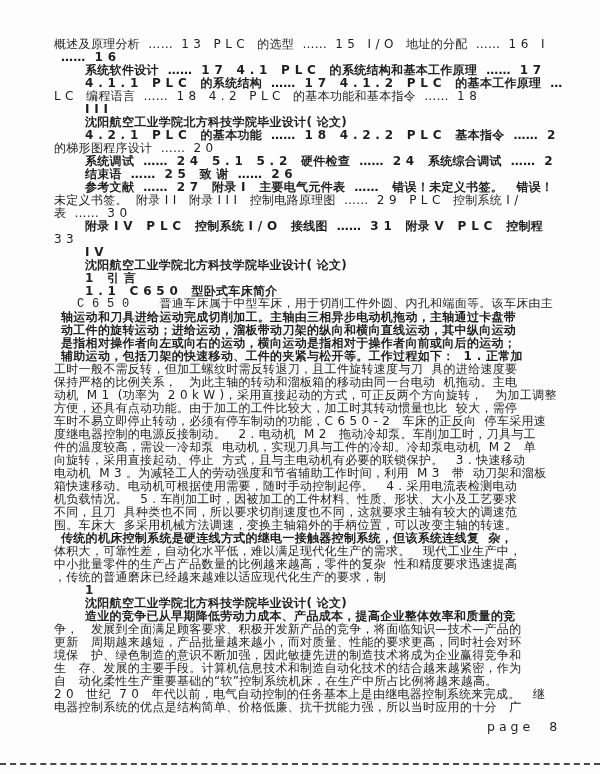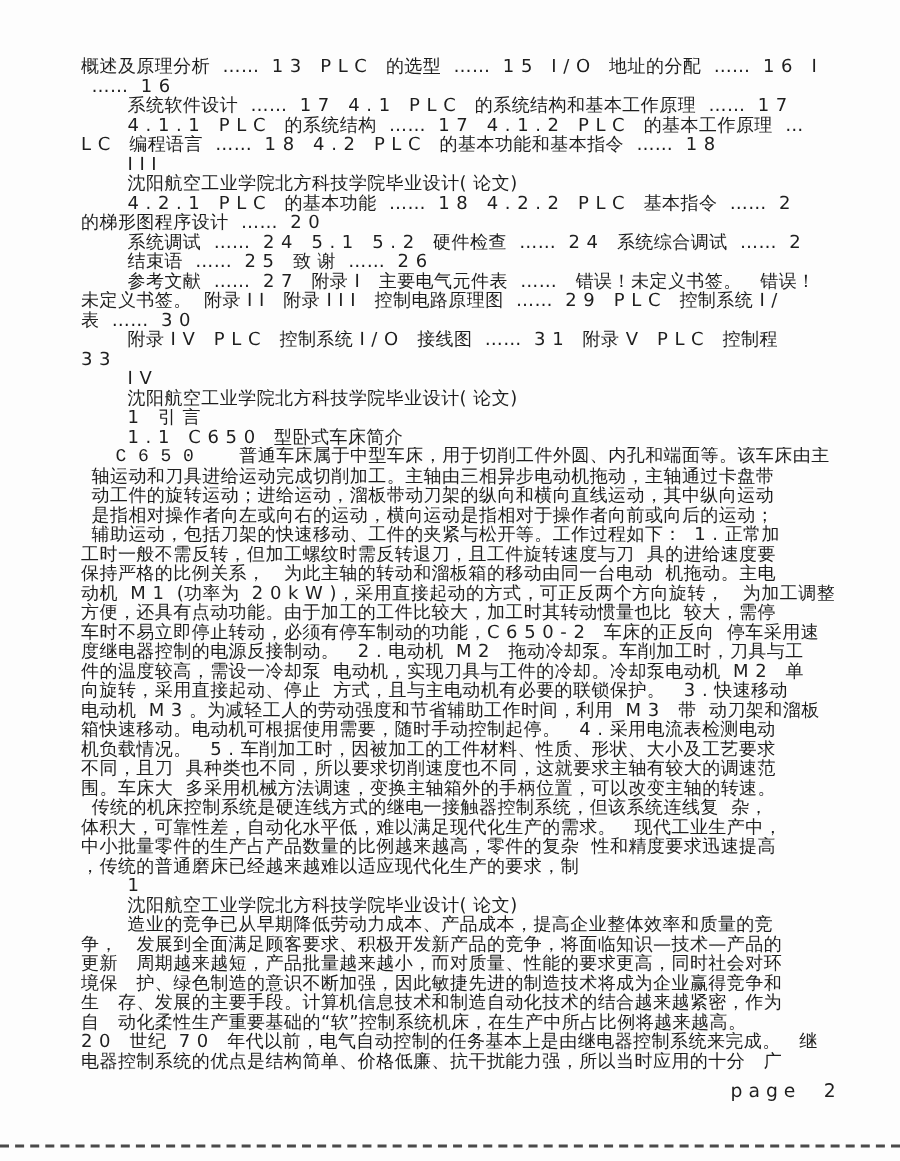--- a/index.html
+++ b/index.html
@@ -24,23 +24,23 @@
     font-size: 12px;
     line-height: 13px;
     letter-spacing: 0.3px;
     white-space: pre;
     overflow: hidden;
   }
   .line {
     height: 13px;
     overflow: hidden;
   }
-  .ind-1 { padding-left: 7px; }
+  .ind-1 { padding-left: 7px; font-weight: bold; }
   .ind-2 { padding-left: 23px; font-family: Liberation Mono, monospace; }
-  .ind-3 { padding-left: 31px; }
+  .ind-3 { padding-left: 31px; font-weight: bold; }
   .footer {
     position: absolute;
     top: 719px;
     left: 487px;
     font-size: 12.5px;
     letter-spacing: 4px;
     word-spacing: 7px;
     color: #1e1e1e;
   }
   .divider {
@@ -50,15 +50,15 @@
     width: 600px;
     height: 0;
     border-top: 2px dashed #4a4a4a;
   }
 </style>
 </head>
 <body>
 
 <div class="page">
   <div class="doc" id="doc-text"><div class="line ind-0">概述及原理分析  ……  1 3   P L C   的选型  ……  1 5   I / O   地址的分配  ……  1 6   I</div><div class="line ind-1">……  1 6</div><div class="line ind-3">系统软件设计  ……  1 7   4 . 1   P L C   的系统结构和基本工作原理  ……  1 7</div><div class="line ind-3">4 . 1 . 1   P L C   的系统结构  ……  1 7   4 . 1 . 2   P L C   的基本工作原理  …</div><div class="line ind-0">L C   编程语言  ……  1 8   4 . 2   P L C   的基本功能和基本指令  ……  1 8</div><div class="line ind-3">I I I</div><div class="line ind-3">沈阳航空工业学院北方科技学院毕业设计( 论文)</div><div class="line ind-3">4 . 2 . 1   P L C   的基本功能  ……  1 8   4 . 2 . 2   P L C   基本指令  ……  2</div><div class="line ind-0">的梯形图程序设计  ……  2 0</div><div class="line ind-3">系统调试  ……  2 4   5 . 1   5 . 2   硬件检查  ……  2 4   系统综合调试  ……  2</div><div class="line ind-3">结束语  ……  2 5   致 谢  ……  2 6</div><div class="line ind-3">参考文献  ……  2 7   附录 I   主要电气元件表  ……   错误！未定义书签。   错误！</div><div class="line ind-0">未定义书签。  附录 I I   附录 I I I   控制电路原理图  ……  2 9   P L C   控制系统 I /</div><div class="line ind-0">表  ……  3 0</div><div class="line ind-3">附录 I V   P L C   控制系统 I / O   接线图  ……  3 1   附录 V   P L C   控制程</div><div class="line ind-0">3 3</div><div class="line ind-3">I V</div><div class="line ind-3">沈阳航空工业学院北方科技学院毕业设计( 论文)</div><div class="line ind-3">1   引 言</div><div class="line ind-3">1 . 1   C 6 5 0   型卧式车床简介</div><div class="line ind-2">C 6 5 0    普通车床属于中型车床，用于切削工件外圆、内孔和端面等。该车床由主</div><div class="line ind-1">轴运动和刀具进给运动完成切削加工。主轴由三相异步电动机拖动，主轴通过卡盘带</div><div class="line ind-1">动工件的旋转运动；进给运动，溜板带动刀架的纵向和横向直线运动，其中纵向运动</div><div class="line ind-1">是指相对操作者向左或向右的运动，横向运动是指相对于操作者向前或向后的运动；</div><div class="line ind-1">辅助运动，包括刀架的快速移动、工件的夹紧与松开等。工作过程如下：  1 . 正常加</div><div class="line ind-0">工时一般不需反转，但加工螺纹时需反转退刀，且工件旋转速度与刀  具的进给速度要</div><div class="line ind-0">保持严格的比例关系，   为此主轴的转动和溜板箱的移动由同一台电动  机拖动。主电</div><div class="line ind-0">动机  M 1  (功率为  2 0 k W )，采用直接起动的方式，可正反两个方向旋转，   为加工调整</div><div class="line ind-0">方便，还具有点动功能。由于加工的工件比较大，加工时其转动惯量也比  较大，需停</div><div class="line ind-0">车时不易立即停止转动，必须有停车制动的功能，C 6 5 0 - 2   车床的正反向  停车采用速</div><div class="line ind-0">度继电器控制的电源反接制动。   2 . 电动机  M 2   拖动冷却泵。车削加工时，刀具与工</div><div class="line ind-0">件的温度较高，需设一冷却泵  电动机，实现刀具与工件的冷却。冷却泵电动机  M 2   单</div><div class="line ind-0">向旋转，采用直接起动、停止  方式，且与主电动机有必要的联锁保护。   3 . 快速移动</div><div class="line ind-0">电动机  M 3 。为减轻工人的劳动强度和节省辅助工作时间，利用  M 3   带  动刀架和溜板</div><div class="line ind-0">箱快速移动。电动机可根据使用需要，随时手动控制起停。   4 . 采用电流表检测电动</div><div class="line ind-0">机负载情况。   5 . 车削加工时，因被加工的工件材料、性质、形状、大小及工艺要求</div><div class="line ind-0">不同，且刀  具种类也不同，所以要求切削速度也不同，这就要求主轴有较大的调速范</div><div class="line ind-0">围。车床大  多采用机械方法调速，变换主轴箱外的手柄位置，可以改变主轴的转速。</div><div class="line ind-1">传统的机床控制系统是硬连线方式的继电一接触器控制系统，但该系统连线复  杂，</div><div class="line ind-0">体积大，可靠性差，自动化水平低，难以满足现代化生产的需求。   现代工业生产中，</div><div class="line ind-0">中小批量零件的生产占产品数量的比例越来越高，零件的复杂  性和精度要求迅速提高</div><div class="line ind-0">，传统的普通磨床已经越来越难以适应现代化生产的要求，制</div><div class="line ind-3">1</div><div class="line ind-3">沈阳航空工业学院北方科技学院毕业设计( 论文)</div><div class="line ind-3">造业的竞争已从早期降低劳动力成本、产品成本，提高企业整体效率和质量的竞</div><div class="line ind-0">争，   发展到全面满足顾客要求、积极开发新产品的竞争，将面临知识—技术—产品的</div><div class="line ind-0">更新   周期越来越短，产品批量越来越小，而对质量、性能的要求更高，同时社会对环</div><div class="line ind-0">境保   护、绿色制造的意识不断加强，因此敏捷先进的制造技术将成为企业赢得竞争和</div><div class="line ind-0">生   存、发展的主要手段。计算机信息技术和制造自动化技术的结合越来越紧密，作为</div><div class="line ind-0">自   动化柔性生产重要基础的“软”控制系统机床，在生产中所占比例将越来越高。</div><div class="line ind-0">2 0   世纪  7 0   年代以前，电气自动控制的任务基本上是由继电器控制系统来完成。   继</div><div class="line ind-0">电器控制系统的优点是结构简单、价格低廉、抗干扰能力强，所以当时应用的十分   广</div></div>
-  <div class="footer">page 2</div>
+  <div class="footer">page 8</div>
   <div class="divider"></div>
 </div>
 
 </body></html>

